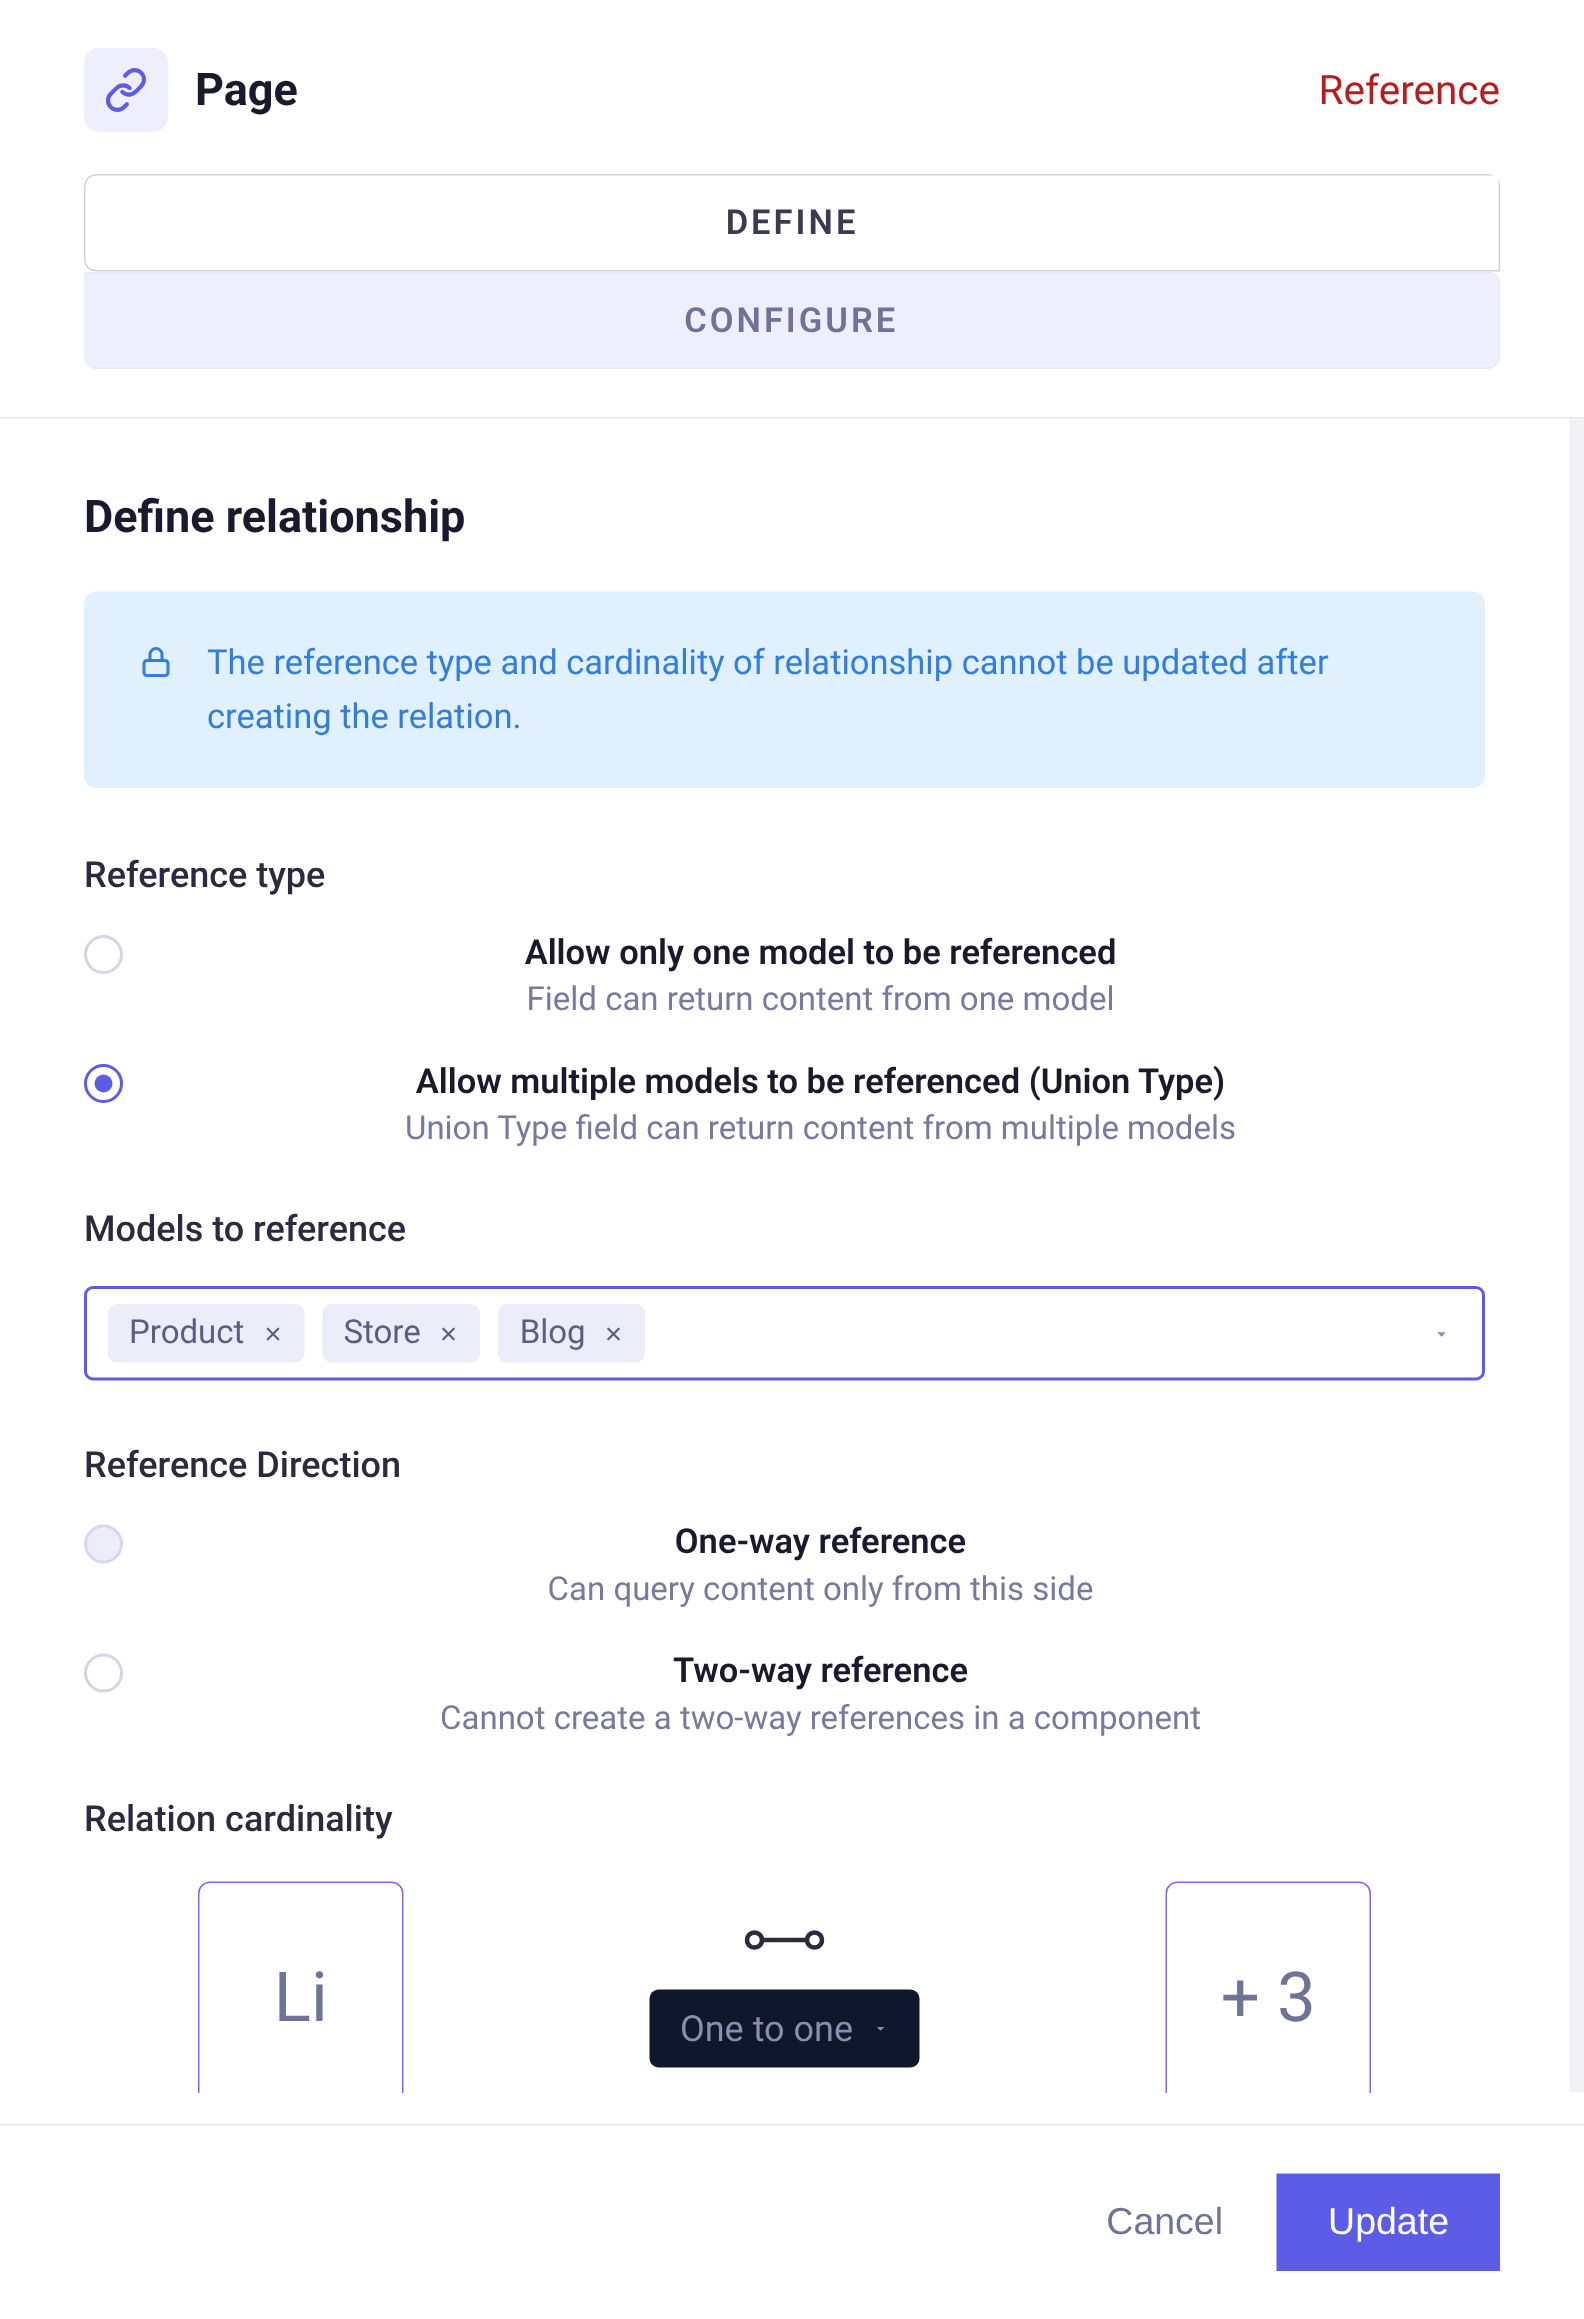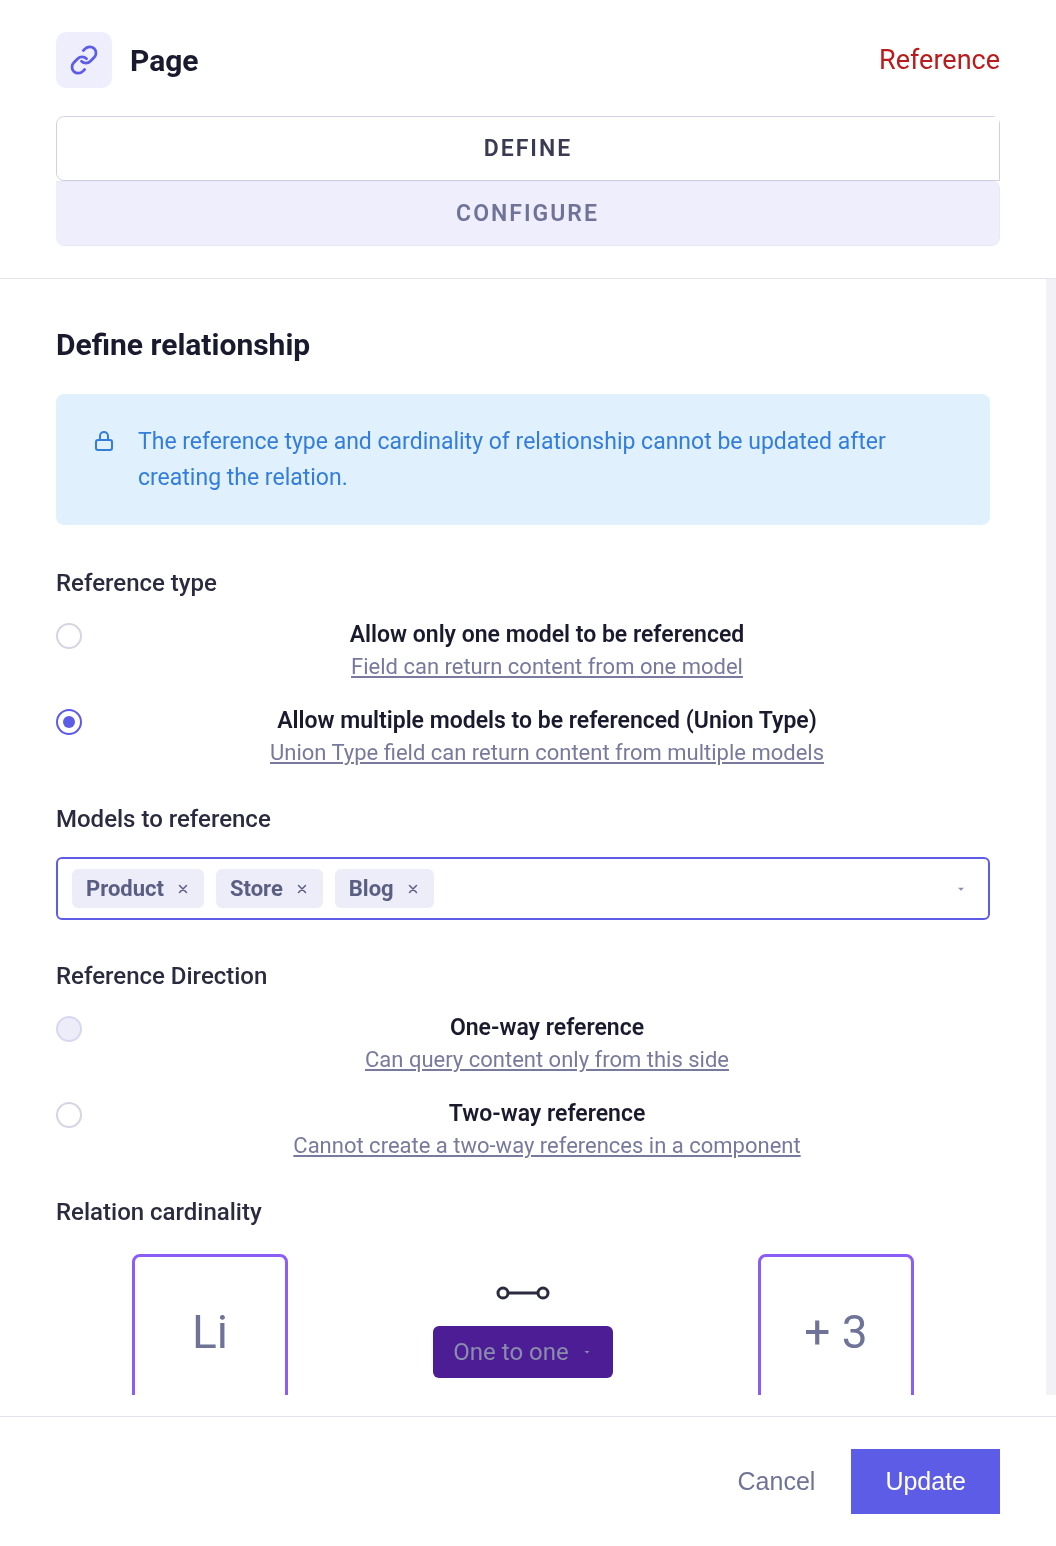--- a/index.html
+++ b/index.html
@@ -141,76 +141,74 @@
 .radio-content { flex: 1; }
 .radio-title {
   font-size: 23px;
   font-weight: 600;
   color: #1a1a2e;
   margin-bottom: 6px;
 }
 .radio-desc {
   font-size: 22px;
   color: #777a9c;
-  text-decoration: underline;
 }
 .multiselect {
   border: 2px solid #5d5ce6;
   border-radius: 6px;
   padding: 10px 14px;
   display: flex;
   align-items: center;
   gap: 12px;
   margin-bottom: 42px;
   position: relative;
 }
 .chip {
   background: #ecedf9;
   color: #5b5e83;
   border-radius: 6px;
   padding: 7px 14px;
   font-size: 22px;
   display: flex;
   align-items: center;
   gap: 12px;
-  font-weight: bold;
 }
 .chip-x { cursor: pointer; color: #5b5e83; font-size: 18px; stroke-width: 2.5; }
 .caret {
   position: absolute;
   right: 20px;
   color: #8a8dac;
 }
 .cardinality-row {
   display: flex;
   align-items: center;
   justify-content: space-between;
   padding: 0 76px;
   margin-top: 28px;
 }
 .card-box {
-  width: 156px;
+  width: 137px;
   height: 156px;
-  border: 3px solid #8b5cf6;
+  border: 1px solid #8b5cf6;
   border-radius: 8px;
   display: flex;
   align-items: center;
   justify-content: center;
   font-size: 46px;
   font-weight: 400;
   color: #6f7398;
 }
 .card-center {
   display: flex;
   flex-direction: column;
   align-items: center;
   gap: 26px;
 }
 .dropdown {
-  background: #4c1d95;
+  background: #0f172a;
   padding: 12px 20px;
   border-radius: 6px;
   font-size: 24px;
   color: #8a8dac;
   display: flex;
   align-items: center;
   gap: 12px;
 }
 .footer {
   position: absolute;

